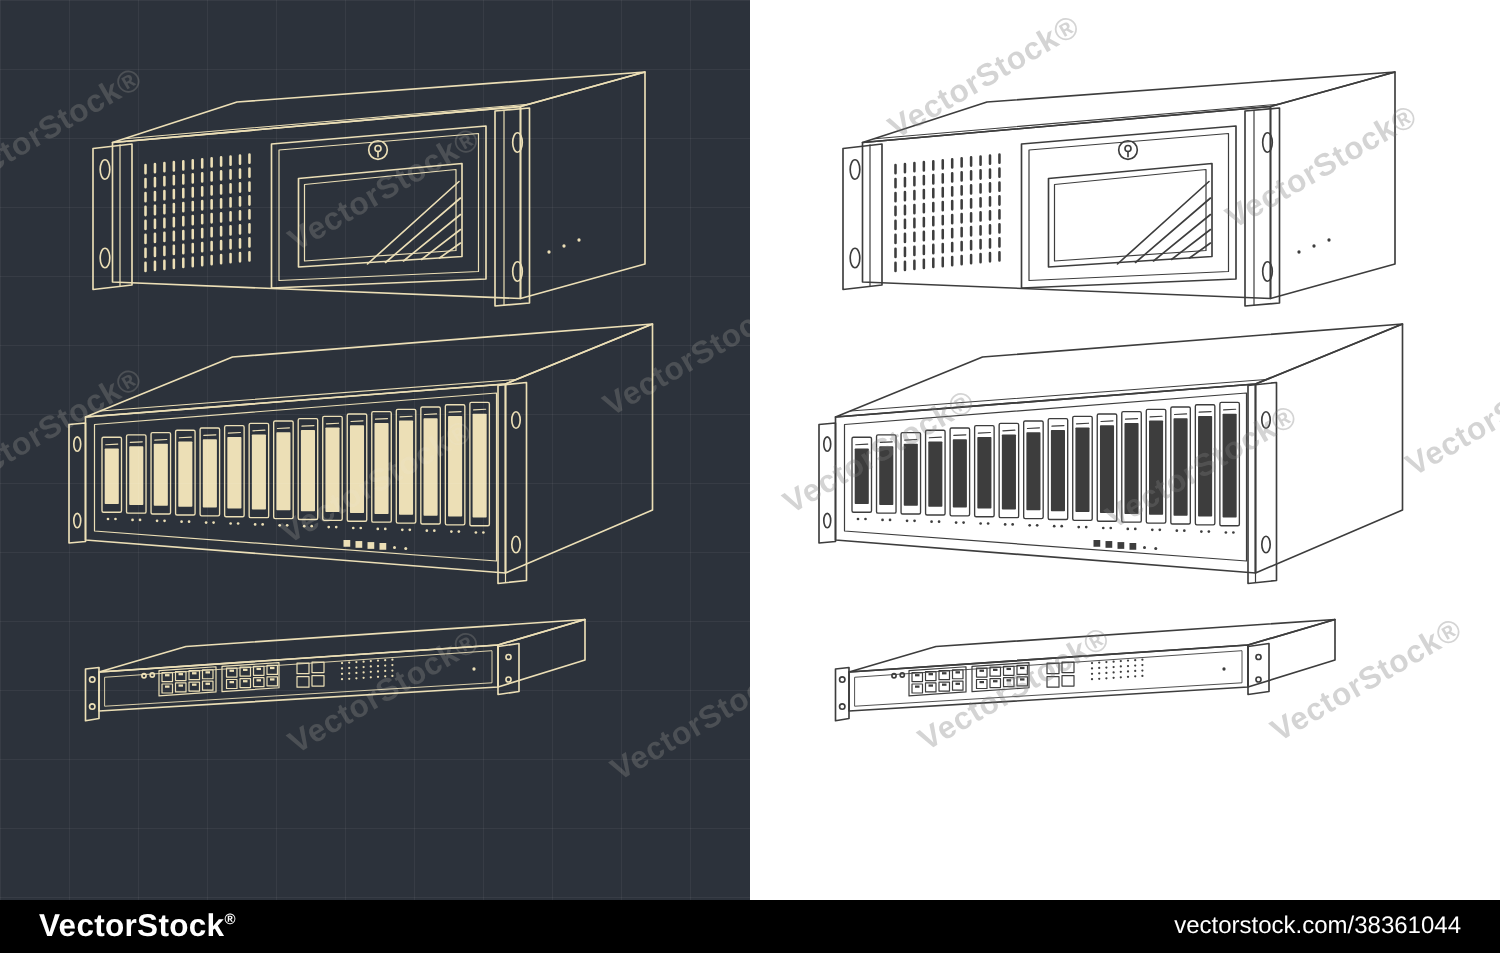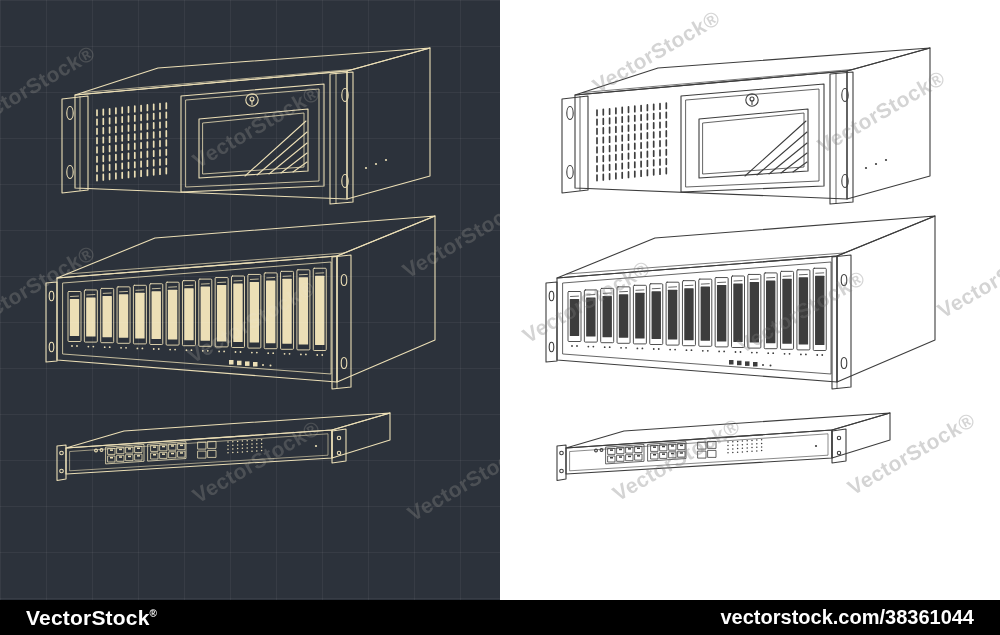--- a/index.html
+++ b/index.html
@@ -13,21 +13,21 @@
       linear-gradient(rgba(255,255,255,0.05) 1px, transparent 1px),
       linear-gradient(90deg, rgba(255,255,255,0.05) 1px, transparent 1px);
     background-size:46px 46px;}
   .wm{position:absolute;font-size:21px;font-weight:600;letter-spacing:.5px;
       transform:rotate(-30deg);white-space:nowrap;user-select:none;pointer-events:none;}
   .footer{position:absolute;left:0;top:600px;width:1000px;height:35px;
       display:flex;align-items:center;justify-content:space-between;
       box-sizing:border-box;padding:0 26px;}
   .brand{font-weight:700;font-size:21px;letter-spacing:.2px;}
   .brand sup{font-size:10px;}
-  .url{font-size:20px;font-weight:700;margin-left:12px;}
+  .url{font-size:16px;font-weight:400;margin-left:12px;}
 </style>
 </head>
 <body>
 
 <div class="stage">
   <div class="panels">
 
     <div class="half" id="panel-dark" style="background: rgb(44, 50, 59);">
       <svg id="svg-dark" width="500" height="600" viewBox="0 0 500 600">
           <g fill="none" stroke="#ecdfb6" stroke-width="1.1" stroke-linejoin="round" stroke-linecap="round">

